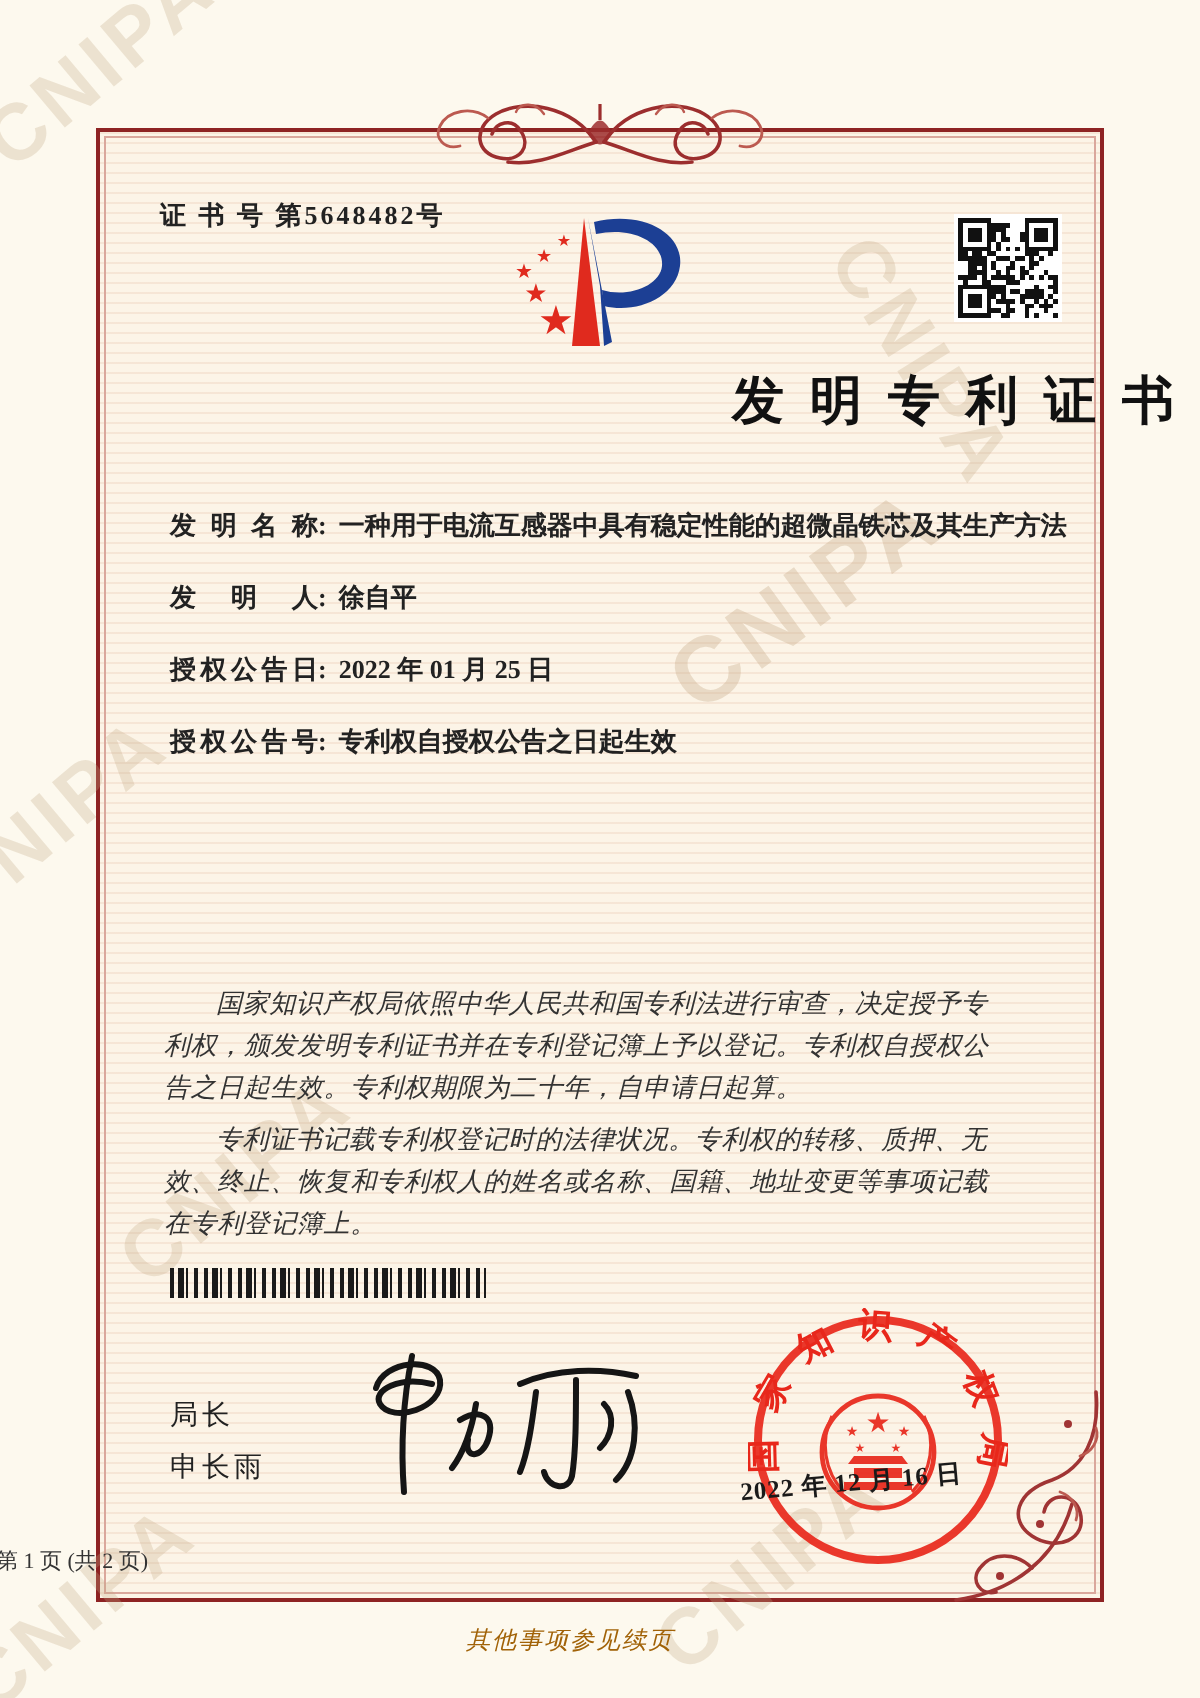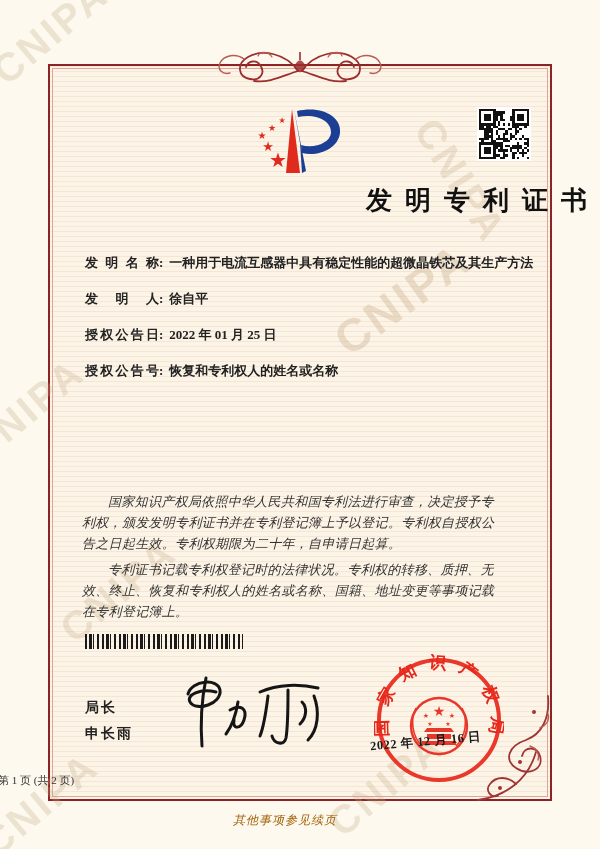--- a/index.html
+++ b/index.html
@@ -58,21 +58,21 @@
     position:absolute;z-index:3;left:85px;top:634px;width:158px;height:15px;
     background:repeating-linear-gradient(90deg,
       #1a1a1a 0 2px,transparent 2px 4px,
       #1a1a1a 4px 7px,transparent 7px 8px,
       #1a1a1a 8px 9px,transparent 9px 12px,
       #1a1a1a 12px 14px,transparent 14px 17px);
   }
   .signer{
     position:absolute;z-index:3;left:85px;top:694px;
     font-family:"Liberation Sans","DejaVu Sans",sans-serif;
-    font-weight:700;font-size:14px;color:#222;letter-spacing:2px;line-height:26px;
+    font-weight:400;font-size:14px;color:#222;letter-spacing:2px;line-height:26px;
   }
   .sig-svg{position:absolute;z-index:4;left:172px;top:668px;}
   .seal{position:absolute;z-index:3;left:374px;top:654px;}
   .seal-date{
     position:absolute;z-index:5;left:370px;top:732px;width:142px;
     font-size:12.5px;font-weight:700;color:#1a1a1a;letter-spacing:0.5px;
     transform:rotate(-5deg);white-space:nowrap;
   }
   .page-info{
     position:absolute;z-index:3;left:18px;top:773px;width:100%;
@@ -119,20 +119,21 @@
       <path d="M8,108 C36,104 58,88 66,60"></path>
       <path d="M46,92 C38,84 26,84 20,92 C15,98 20,106 28,104"></path>
       <path d="M70,36 C76,34 80,28 78,22" stroke="#bc5a50" stroke-width="1.4"></path>
       <path d="M60,54 C66,56 70,62 68,68" stroke="#bc5a50" stroke-width="1.4"></path>
     </g>
     <circle cx="64" cy="20" r="2" fill="#a03434"></circle>
     <circle cx="50" cy="70" r="2" fill="#a03434"></circle>
     <circle cx="30" cy="96" r="2" fill="#a03434"></circle>
   </svg>
 
+  <div class="cert-no">证 书 号 第5648482号</div>
 
   <svg class="logo" width="100" height="74" viewBox="0 0 100 74">
     <path d="M42,6 L50,70 L36,70 Z" fill="#e02a1e"></path>
     <path d="M44,6 L56,68 L52,70 L50,40 Z" fill="#1c3f94"></path>
     <path d="M47,8 C72,2 92,14 90,30 C88,46 68,54 52,50 L51,42 C64,46 80,40 81,30 C82,18 66,10 48,14 Z" fill="#1c3f94"></path>
     <text x="28" y="64" font-size="20" fill="#e02a1e" text-anchor="middle">★</text>
     <text x="18" y="48" font-size="13" fill="#e02a1e" text-anchor="middle">★</text>
     <text x="12" y="36" font-size="10" fill="#e02a1e" text-anchor="middle">★</text>
     <text x="22" y="28" font-size="9" fill="#e02a1e" text-anchor="middle">★</text>
     <text x="32" y="20" font-size="8" fill="#e02a1e" text-anchor="middle">★</text>
@@ -295,21 +296,21 @@
     <div class="frow">
       <span class="lbl">发明名称</span><span class="colon">:</span><span>一种用于电流互感器中具有稳定性能的超微晶铁芯及其生产方法</span>
     </div>
     <div class="frow">
       <span class="lbl">发明人</span><span class="colon">:</span><span>徐自平</span>
     </div>
     <div class="frow">
       <span class="lbl">授权公告日</span><span class="colon">:</span><span>2022 年 01 月 25 日</span>
     </div>
     <div class="frow">
-      <span class="lbl">授权公告号</span><span class="colon">:</span><span>恢复和专利权人的姓名或名称</span>
+      <span class="lbl">授权公告号</span><span class="colon">:</span><span>专利权自授权公告之日起生效</span>
     </div>
   </div>
 
   <div class="paras">
     <p>国家知识产权局依照中华人民共和国专利法进行审查，决定授予专利权，颁发发明专利证书并在专利登记簿上予以登记。专利权自授权公告之日起生效。专利权期限为二十年，自申请日起算。</p>
     <p>专利证书记载专利权登记时的法律状况。专利权的转移、质押、无效、终止、恢复和专利权人的姓名或名称、国籍、地址变更等事项记载在专利登记簿上。</p>
   </div>
 
   <div class="barcode"></div>
 

